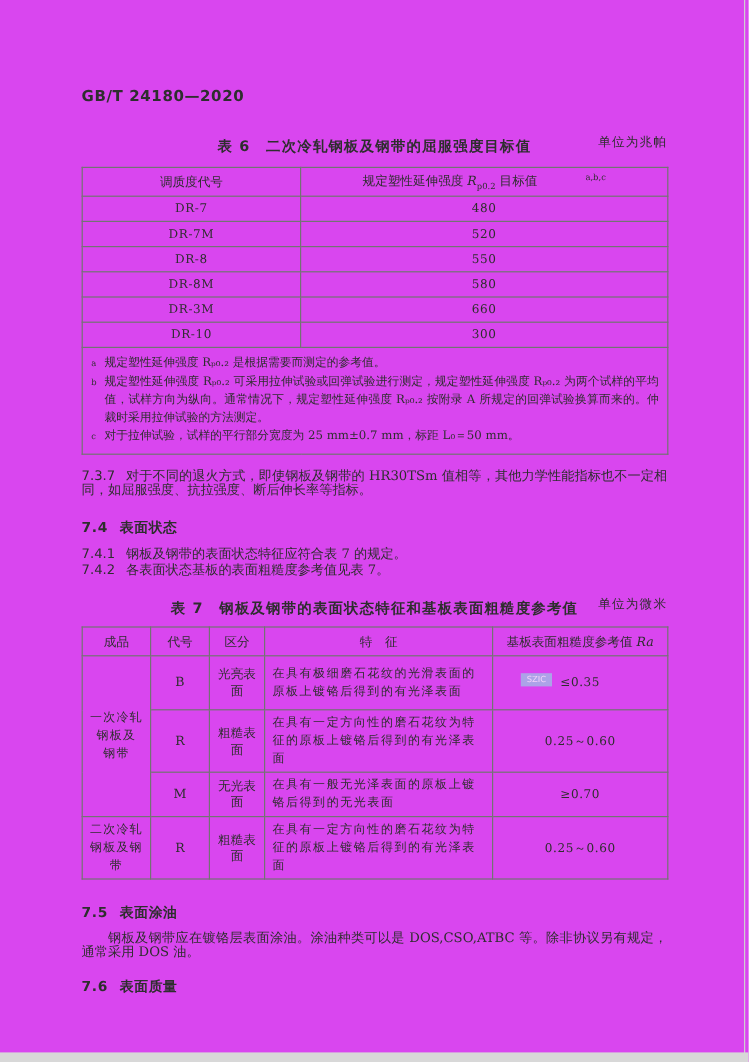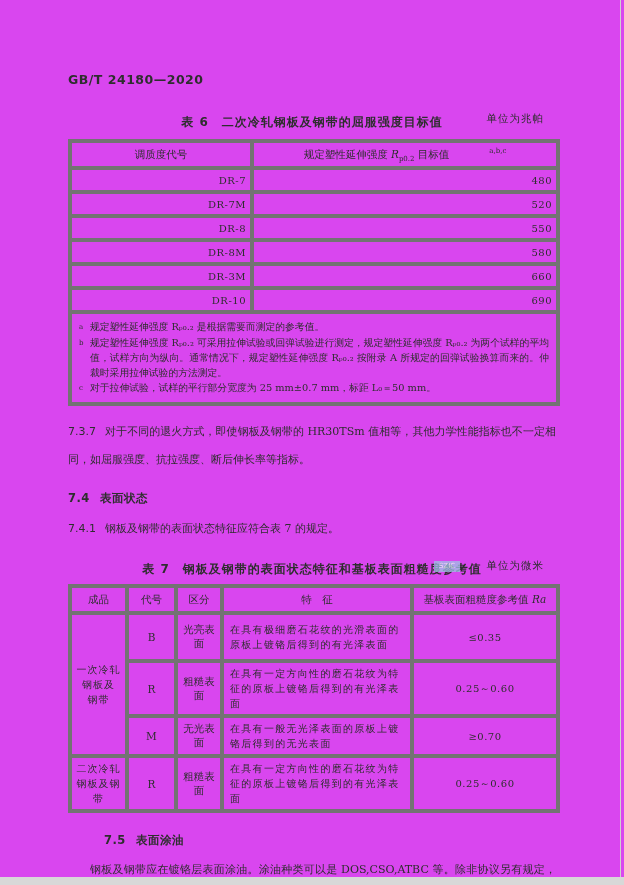--- a/index.html
+++ b/index.html
@@ -13,58 +13,58 @@
   .doc-code{
     margin-top:72px;font-size:12.5px;font-weight:bold;letter-spacing:.5px;
     font-family:"DejaVu Sans","Liberation Sans",sans-serif;
   }
   .table-title-row{position:relative;text-align:center;margin-top:24px;height:16px;}
   .table-title{
     font-family:"DejaVu Sans","Liberation Sans",sans-serif;
     font-weight:bold;font-size:12px;letter-spacing:1px;
   }
   .unit-label{
-    position:absolute;right:12px;bottom:1px;font-size:10.5px;font-weight:normal;
+    position:absolute;right:0;bottom:1px;font-size:10.5px;font-weight:normal;
     font-family:Liberation Sans, sans-serif;letter-spacing:1px;
   }
   table{border-collapse:collapse;width:488px;table-layout:fixed;}
   .t6{margin-top:12px;border:1.5px solid #3f3f3f;}
   .t7{margin-top:10px;border:1.5px solid #3f3f3f;}
-  td{border:4px solid #737373;font-size:10.5px;text-align:center;padding:1px 4px;vertical-align:middle;margin-top:12px;}
+  td{border:1px solid #737373;font-size:10.5px;text-align:center;padding:1px 4px;vertical-align:middle;margin-top:12px;}
   .t6 .head-row td{height:21px;}
-  .t6 .data-row td{height:18px;font-size:10px;letter-spacing:.5px;text-align:right;}
+  .t6 .data-row td{height:18px;font-size:10px;letter-spacing:.5px;}
   .thick-top td{border-top-width:2px;}
   .sb{font-size:7px;vertical-align:sub;letter-spacing:0;}
   .sp{font-size:7px;vertical-align:super;letter-spacing:0;padding-left:40px;}
   .it{font-style:italic;}
   .fnote-cell{text-align:left;padding:5px 7px 6px 7px;}
   .fn{display:flex;align-items:flex-start;font-size:9.8px;line-height:15px;text-align:justify;}
   .fn-marker{flex:none;width:11px;font-size:7px;padding-top:1px;}
   .fn-text{flex:1;}
-  .para{font-size:11px;line-height:28px;text-align:justify;margin:0;}
+  .para{font-size:11px;line-height:12px;text-align:justify;margin:0;}
   .para .num{margin-right:9px;font-family:"DejaVu Sans","Liberation Sans",sans-serif;}
   .p737{margin-top:12px;}
   .section-heading{
     font-family:"DejaVu Sans","Liberation Sans",sans-serif;
     font-weight:bold;font-size:11.5px;letter-spacing:.5px;
   }
   .section-heading .num{margin-right:10px;}
   .h74{margin-top:17px;}
   .p741{margin-top:9px;}
   .p742{margin-top:1px;}
   .t7-title{margin-top:15px;}
   .t7 .head-row td{height:21px;}
   .t7 td.product-cell{white-space:pre-line;font-size:10px;line-height:15px;letter-spacing:1px;}
   .t7 td.feature-cell{text-align:left;font-size:10px;line-height:15px;letter-spacing:1.3px;padding:3px 6px;}
   .t7 td.ra-cell{font-size:10px;letter-spacing:.5px;}
   .t7 .r1 td{height:38px;}
   .t7 .r2 td{height:38px;}
   .t7 .r3 td{height:30px;}
   .t7 .r4 td{height:38px;}
-  .h75{margin-top:20px;margin-left:36px;}
+  .h75{margin-top:20px;}
   .p75{margin-top:8px;text-indent:2em;}
   .h76{margin-top:15px;}
   .watermark{
     position:absolute;left:434px;top:561px;width:26px;height:11px;
     background:#9ec3e6;opacity:.75;color:#ffffff;font-size:7px;line-height:11px;
     text-align:center;font-family:"DejaVu Sans","Liberation Sans",sans-serif;
   }
 </style>
 </head>
 <body>
@@ -104,21 +104,21 @@
       <tr class="data-row">
         <td>DR-8M</td>
         <td>580</td>
       </tr>
       <tr class="data-row">
         <td>DR-3M</td>
         <td>660</td>
       </tr>
       <tr class="data-row">
         <td>DR-10</td>
-        <td>690</td>
+        <td>300</td>
       </tr>
       <tr>
         <td class="fnote-cell" colspan="2">
           <div class="fn">
             <span class="fn-marker">a</span>
             <span class="fn-text">规定塑性延伸强度 Rₚ₀.₂ 是根据需要而测定的参考值。</span>
           </div>
           <div class="fn">
             <span class="fn-marker">b</span>
             <span class="fn-text">规定塑性延伸强度 Rₚ₀.₂ 可采用拉伸试验或回弹试验进行测定，规定塑性延伸强度 Rₚ₀.₂ 为两个试样的平均值，试样方向为纵向。通常情况下，规定塑性延伸强度 Rₚ₀.₂ 按附录 A 所规定的回弹试验换算而来的。仲裁时采用拉伸试验的方法测定。</span>
@@ -129,20 +129,21 @@
           </div>
         </td>
       </tr>
     </tbody>
       </table>
 
     <p class="para p737"><span class="num">7.3.7</span><span>对于不同的退火方式，即使钢板及钢带的 HR30TSm 值相等，其他力学性能指标也不一定相同，如屈服强度、抗拉强度、断后伸长率等指标。</span></p>
 
     <div class="section-heading h74"><span class="num">7.4</span><span>表面状态</span></div>
     <p class="para p741"><span class="num">7.4.1</span><span>钢板及钢带的表面状态特征应符合表 7 的规定。</span></p>
+    <p class="para p742"><span class="num">7.4.2</span><span>各表面状态基板的表面粗糙度参考值见表 7。</span></p>
 
     <div class="table-title-row t7-title">
       <span class="table-title">表 7　钢板及钢带的表面状态特征和基板表面粗糙度参考值</span>
       <span class="unit-label">单位为微米</span>
     </div>
 
     <table class="t7">
       <colgroup>
           <col style="width:57px">
           <col style="width:49px">

